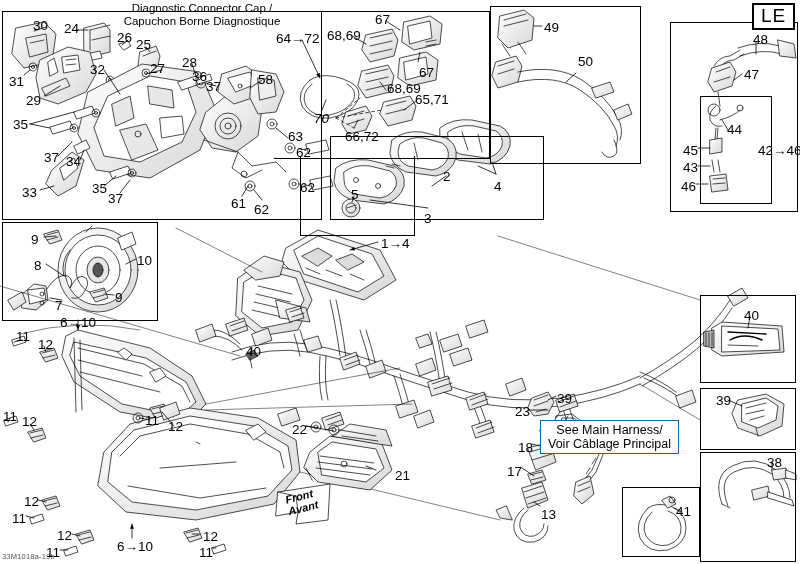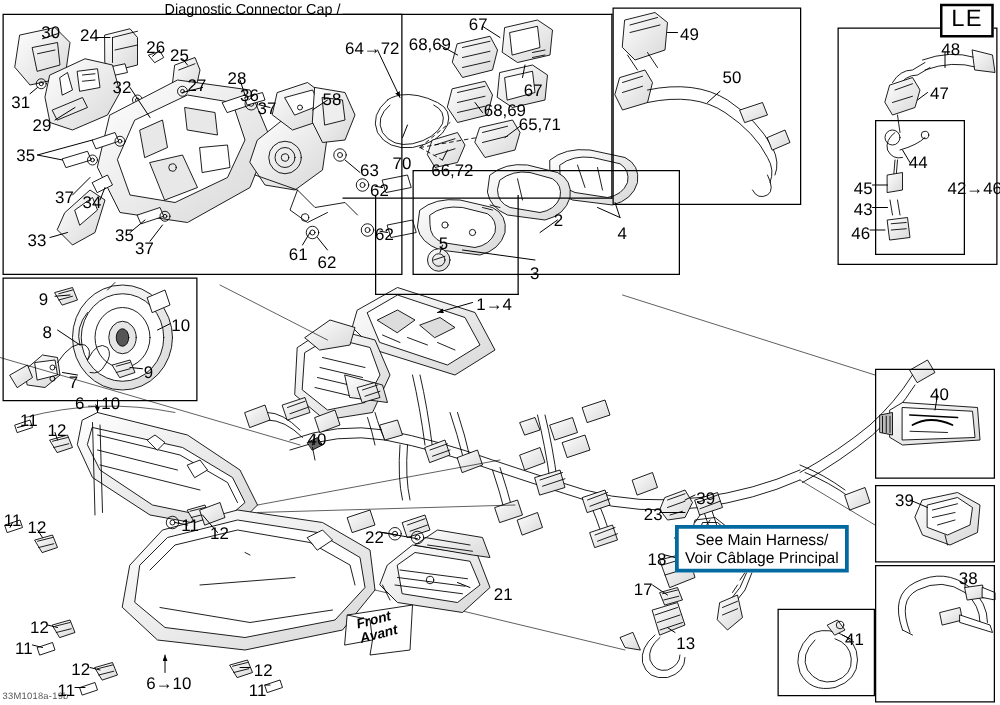--- a/index.html
+++ b/index.html
@@ -4,21 +4,21 @@
 <style>
   html,body{margin:0;padding:0;background:#ffffff;}
   body{width:800px;height:564px;overflow:hidden;
        font-family:"Liberation Sans","DejaVu Sans",sans-serif;
        color:#000;position:relative;}
   #sheet{position:absolute;left:0;top:0;width:800px;height:480px;}
   svg.layer{position:absolute;left:0;top:0;width:800px;height:564px;}
   .panel{position:absolute;border:1px solid #000;box-sizing:border-box;}
   .num{position:absolute;font-size:13.5px;line-height:14px;font-weight:normal;white-space:nowrap;}
   .cap{position:absolute;font-size:11.5px;line-height:13px;text-align:center;white-space:nowrap;}
-  .boxcap{position:absolute;border:3px solid #0369a1;background:#fff;
+  .boxcap{position:absolute;border:1px solid #0369a1;background:#fff;
           font-size:12.5px;line-height:14px;text-align:center;padding:2px 5px;box-sizing:border-box;}
   .le{position:absolute;border:2px solid #000;font-size:19px;line-height:20px;
       font-weight:normal;letter-spacing:1px;padding:1px 7px 2px 7px;background:#fff;}
   .wm{position:absolute;font-size:7.5px;color:#555;letter-spacing:0.2px;}
   .engcap{position:absolute;font-size:12.5px;line-height:13.5px;text-align:center;white-space:nowrap;}
   .frontav{position:absolute;font-size:11px;font-weight:bold;font-style:italic;}
 </style>
 </head>
 <body>
 
@@ -475,20 +475,21 @@
   <div class="panel" style="left:670px;top:22px;width:128px;height:190px;"></div>
   <div class="panel" style="left:700px;top:96px;width:72px;height:108px;"></div>
   <div class="panel" style="left:2px;top:222px;width:156px;height:99px;"></div>
   <div class="panel" style="left:700px;top:295px;width:96px;height:88px;"></div>
   <div class="panel" style="left:700px;top:388px;width:96px;height:62px;"></div>
   <div class="panel" style="left:700px;top:452px;width:96px;height:110px;"></div>
   <div class="panel" style="left:622px;top:487px;width:78px;height:70px;"></div>
 
   <div class="cap" style="left:112px;top:2px;width:180px;">
     <div>Diagnostic Connector Cap /</div>
+    <div>Capuchon Borne Diagnostique</div>
   </div>
 
   <div class="boxcap" style="left:540px;top:420px;width:139px;">
     <div>See Main Harness/</div>
     <div>Voir Câblage Principal</div>
   </div>
 
 
   <div class="frontav" style="left:284px;top:494px;transform:rotate(-14deg);transform-origin:left top;">
     <div>Front</div>
@@ -522,21 +523,21 @@
       <div class="num" style="left: 296px; top: 146px;">62</div>
       <div class="num" style="left: 300px; top: 181px;">62</div>
       <div class="num" style="left: 231px; top: 197px;">61</div>
       <div class="num" style="left: 254px; top: 203px;">62</div>
       <div class="num" style="left: 276px; top: 32px;">64→72</div>
       <div class="num" style="left: 327px; top: 29px;">68,69</div>
       <div class="num" style="left: 375px; top: 13px;">67</div>
       <div class="num" style="left: 419px; top: 66px;">67</div>
       <div class="num" style="left: 387px; top: 82px;">68,69</div>
       <div class="num" style="left: 415px; top: 93px;">65,71</div>
-      <div class="num" style="left: 314px; top: 124px;">70</div>
+      <div class="num" style="left: 314px; top: 112px; font-style: italic;">70</div>
       <div class="num" style="left: 345px; top: 130px;">66,72</div>
       <div class="num" style="left: 544px; top: 21px;">49</div>
       <div class="num" style="left: 578px; top: 55px;">50</div>
       <div class="num" style="left: 753px; top: 33px;">48</div>
       <div class="num" style="left: 744px; top: 68px;">47</div>
       <div class="num" style="left: 727px; top: 123px;">44</div>
       <div class="num" style="left: 683px; top: 144px;">45</div>
       <div class="num" style="left: 683px; top: 161px;">43</div>
       <div class="num" style="left: 681px; top: 180px;">46</div>
       <div class="num" style="left: 758px; top: 144px;">42→46</div>

